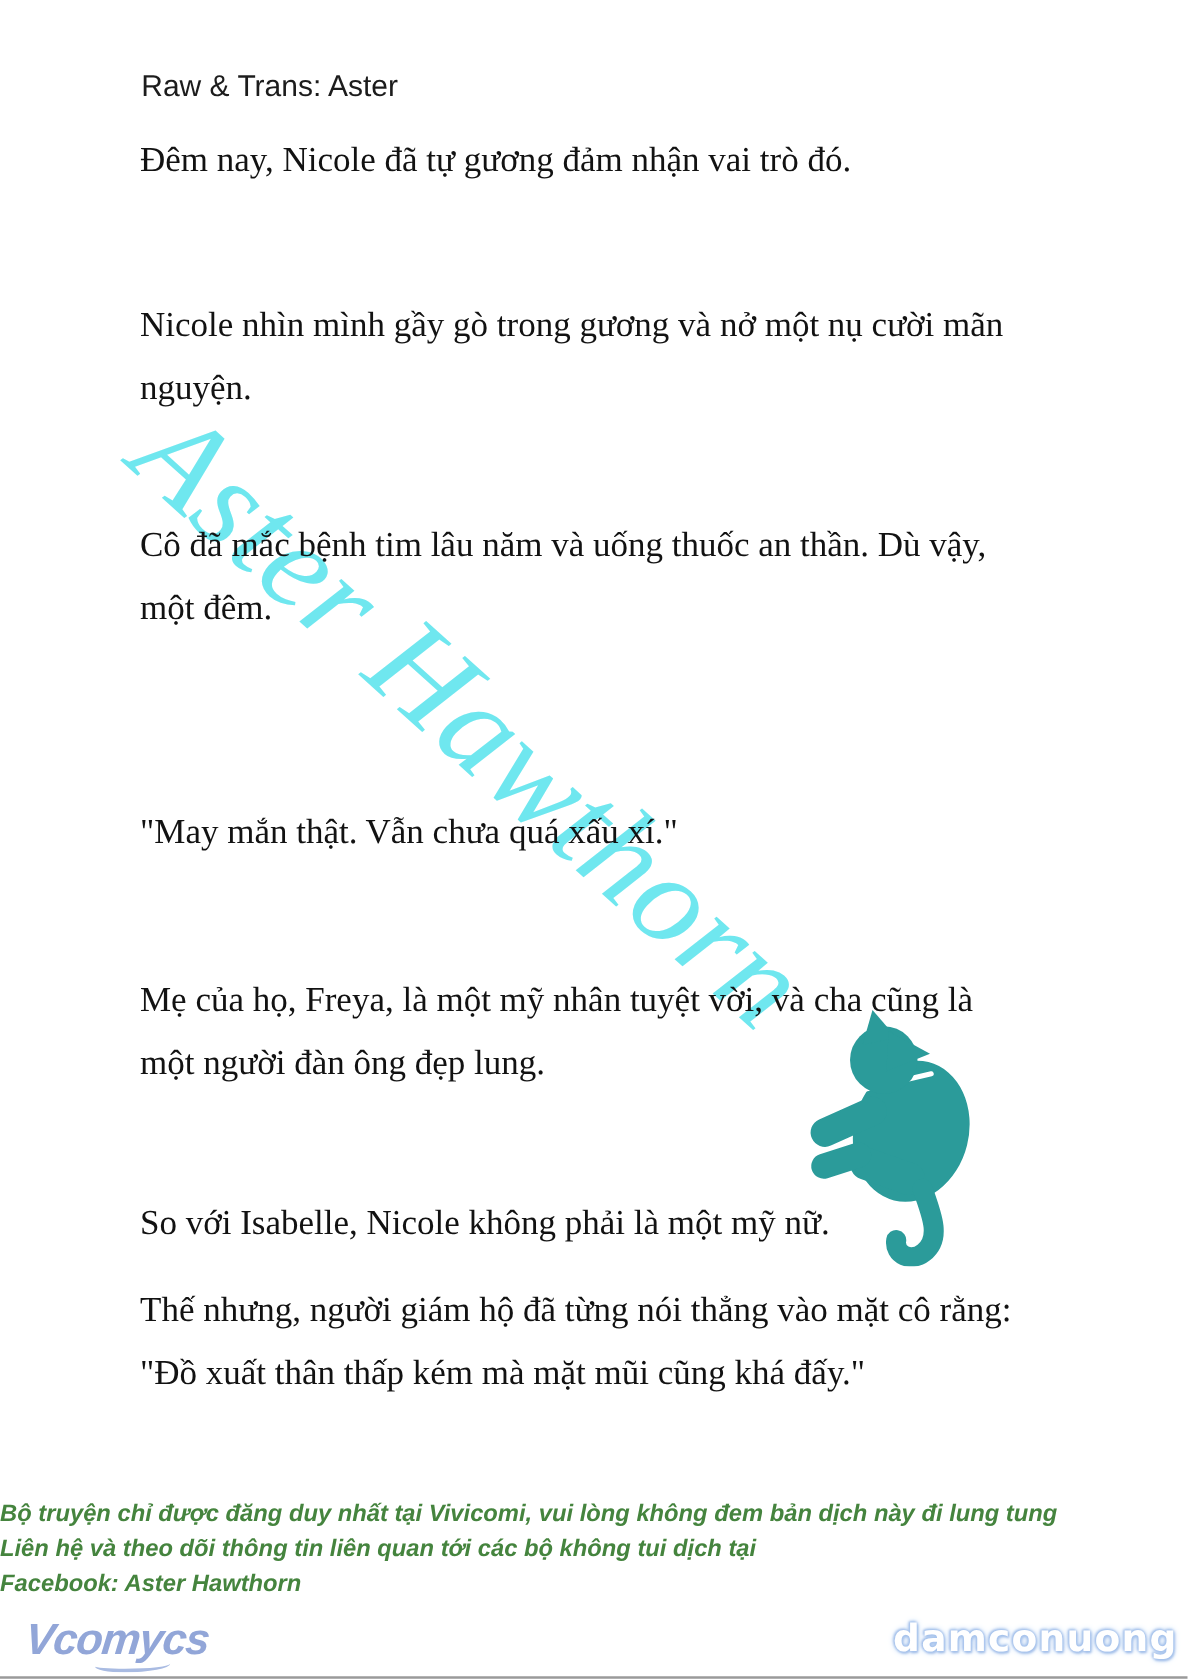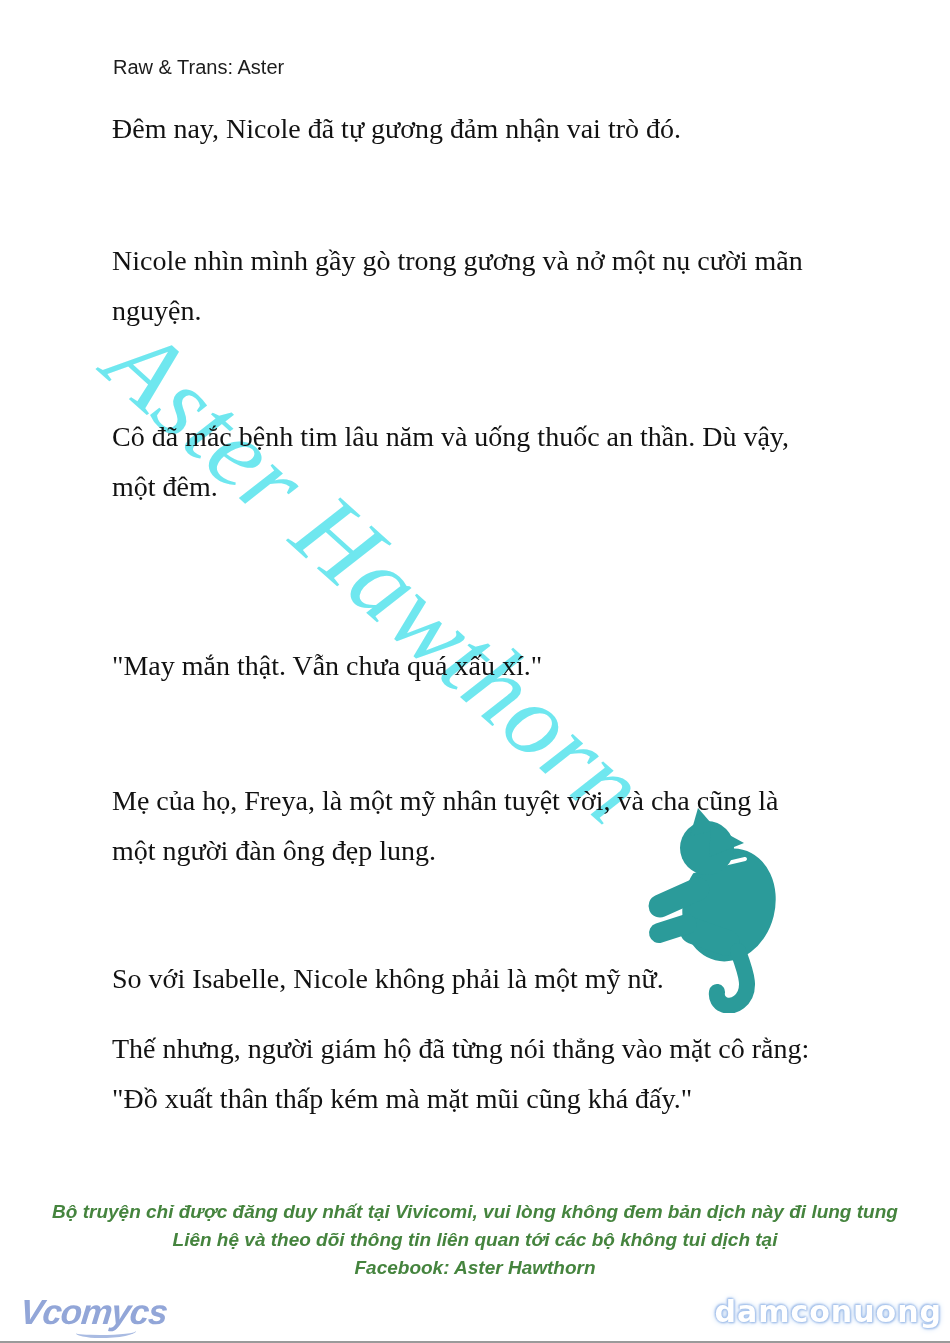--- a/index.html
+++ b/index.html
@@ -5,21 +5,21 @@
   html,body{margin:0;padding:0;}
   body{
     width:950px;height:1343px;position:relative;overflow:hidden;
     background:#ffffff;font-family:"Liberation Serif", serif;
   }
   .page{position:absolute;inset:0;}
   
   .trans-credit{
     position:absolute;left:113px;top:56px;
     font-family:"Liberation Sans", sans-serif;
-    font-size:20px;color:#1c1c1c;z-index:3;white-space:nowrap;
+    font-size:24px;color:#1c1c1c;z-index:3;white-space:nowrap;
   }
   
   .watermark{
     position:absolute;left:158px;top:308px;z-index:1;
     font-family:"Liberation Serif", serif;font-style:italic;
     font-size:104px;color:#6fe7ef;white-space:nowrap;line-height:1;
     transform:rotate(42deg);transform-origin:0 0;letter-spacing:1px;
   }
   
   .para{
@@ -31,21 +31,21 @@
   .p2{top:412px;}
   .p3{top:641px;}
   .p4{top:776px;}
   .p5{top:954px;}
   .p6{top:1024px;}
   
   .cat{position:absolute;left:643px;top:803px;z-index:1;}
   
   .footer-note{
     position:absolute;left:0;top:1198px;width:950px;z-index:3;
-    text-align:center;font-family:"Liberation Sans", sans-serif;
+    font-family:"Liberation Sans", sans-serif;
     font-weight:bold;font-style:italic;font-size:19px;line-height:28px;
     color:#45843e;
   }
   
   .vcomycs{
     position:absolute;left:20px;top:1292px;z-index:3;
     font-family:"Liberation Sans", sans-serif;font-weight:bold;font-style:italic;
     font-size:35px;color:#92a6d8;letter-spacing:-1px;
     transform:skewX(-6deg);
   }

